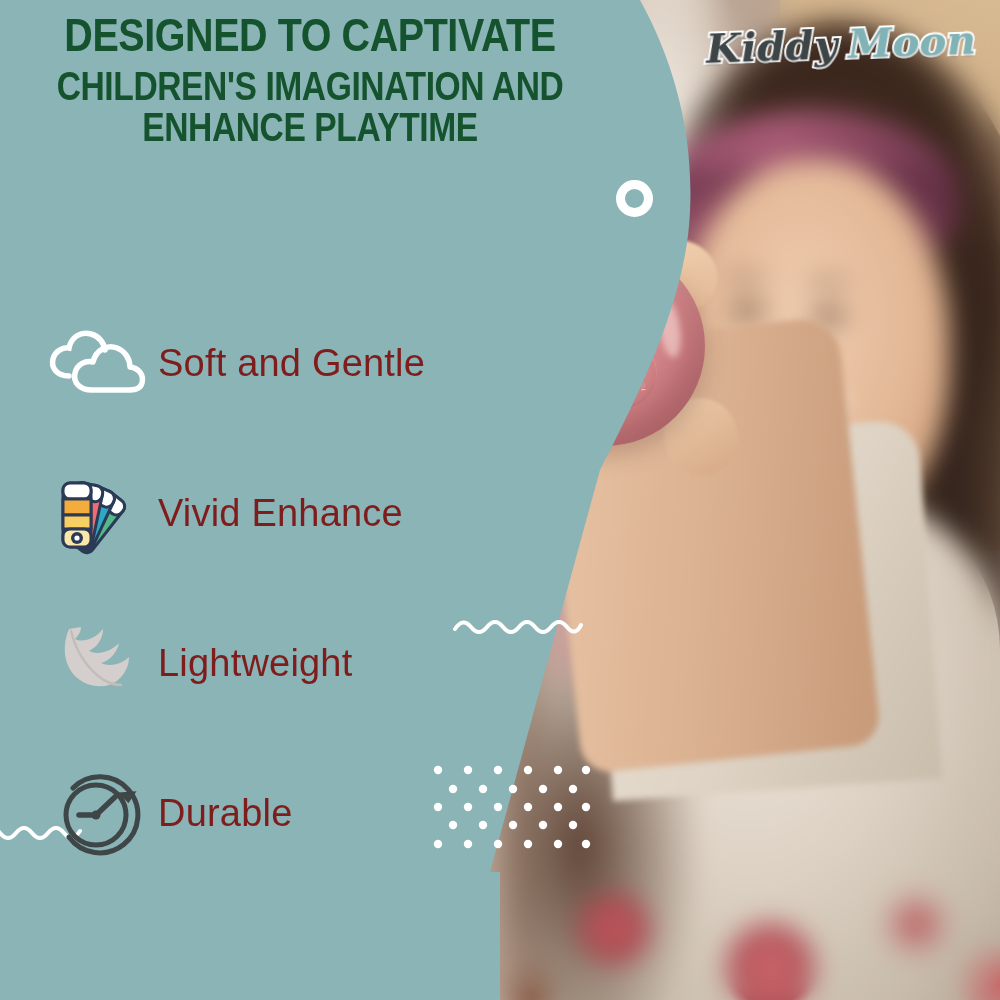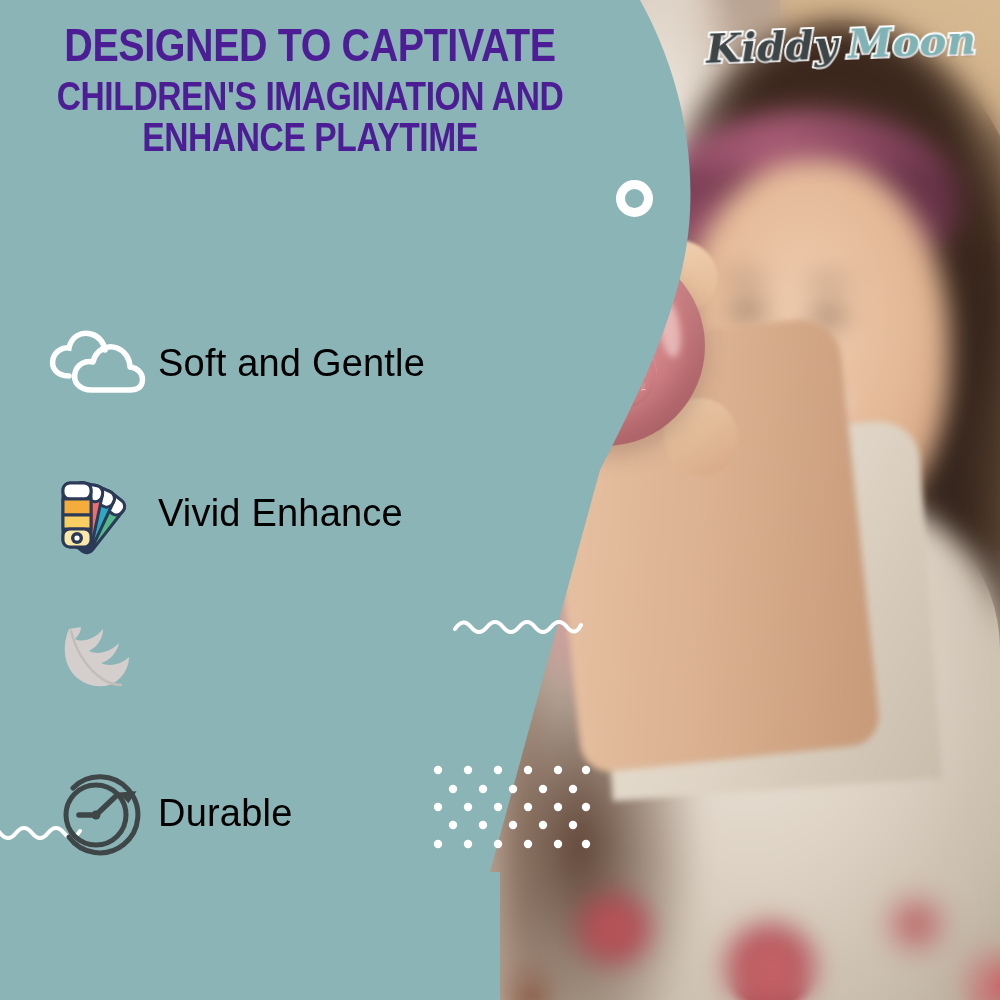--- a/index.html
+++ b/index.html
@@ -219,22 +219,22 @@
   }
   .teal-foot{
     position:absolute;left:0;top:872px;width:500px;height:128px;
     background:#8ab4b6;
     -webkit-clip-path: polygon(0 0, 490 0, 438 128, 0 128);
     clip-path: polygon(0 0, 490 0, 438 128, 0 128);
   }
 
   
   .headline{
-    position:absolute;left:0;top:22px;width:620px;
-    color:#4c1d95;
+    position:absolute;left:0;top:12px;width:620px;
+    color:#14532d;
     font-family:"Liberation Sans Narrow","Liberation Sans",sans-serif;
     font-weight:700;text-transform:uppercase;
     letter-spacing:-0.5px;line-height:0.96;
   }
   .hl-1{
     font-size:47px;text-align:center;
     transform:scaleX(.84);transform-origin:center;
     white-space:nowrap;
   }
   .hl-2{
@@ -275,21 +275,21 @@
   .features{position:absolute;left:40px;top:288px;width:470px;}
   .feature{
     display:flex;align-items:center;
     height:150px;
   }
   .feat-icon{
     width:118px;min-width:118px;height:110px;
     display:flex;align-items:center;justify-content:center;
   }
   .feat-label{
-    color:#000000;
+    color:#7f1d1d;
     font-family:"Liberation Sans",sans-serif;
     font-weight:400;
     font-size:38px;
     letter-spacing:0.2px;
     white-space:nowrap;
   }
 
   
   .ring{
     position:absolute;left:616px;top:180px;
@@ -477,20 +477,21 @@
 
     <div class="feature">
       <div class="feat-icon">
         <svg width="96" height="84" viewBox="0 0 96 84">
           <path d="M18 8 C12 22 12 38 20 50 C28 62 44 68 58 64 C70 60 78 48 78 36
                    C70 44 58 46 50 42 C58 40 66 32 68 22 C58 32 46 34 38 30
                    C46 26 52 18 52 8 C44 18 32 22 24 18 C28 14 30 10 30 6 Z" fill="#d4cfcd"></path>
           <path d="M20 10 C24 26 32 42 46 54 C54 61 62 64 70 64" fill="none" stroke="#c3bdba" stroke-width="2.4" stroke-linecap="round"></path>
         </svg>
       </div>
+      <div class="feat-label">Lightweight</div>
     </div>
 
     <div class="feature">
       <div class="feat-icon">
         <svg width="96" height="96" viewBox="0 0 96 96">
           <circle cx="45" cy="50" r="30" fill="none" stroke="#3f4648" stroke-width="5"></circle>
           <path d="M22 23 A38 38 0 1 1 18 72" fill="none" stroke="#3f4648" stroke-width="5" stroke-linecap="round"></path>
           <path d="M84 24 l-4 14 l-13 -7 Z" fill="#3f4648" transform="rotate(18 78 30)"></path>
           <path d="M45 50 L28 50" fill="none" stroke="#3f4648" stroke-width="5.5" stroke-linecap="round"></path>
           <path d="M45 50 L64 32" fill="none" stroke="#3f4648" stroke-width="5.5" stroke-linecap="round"></path>

